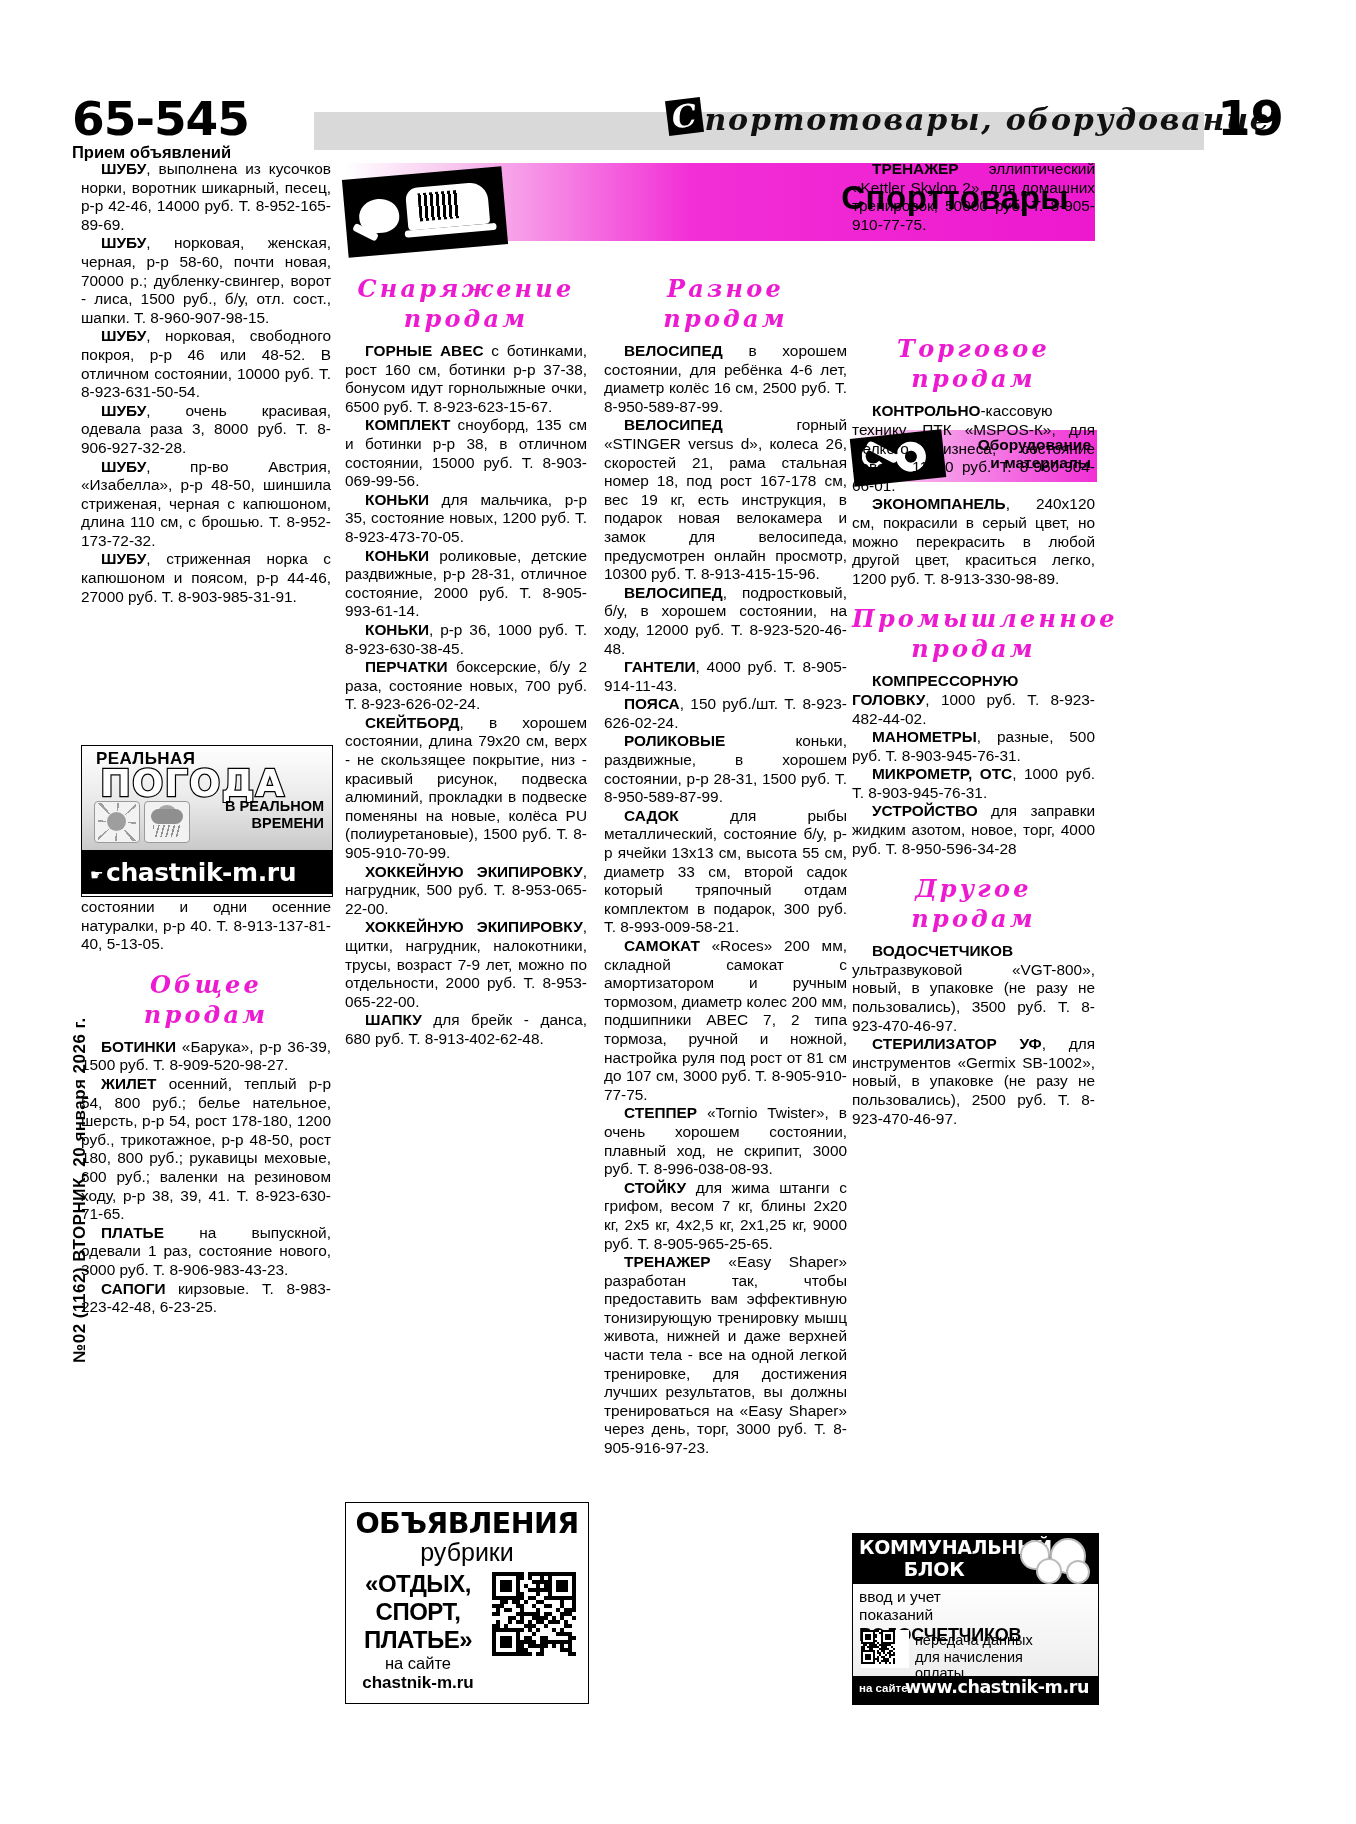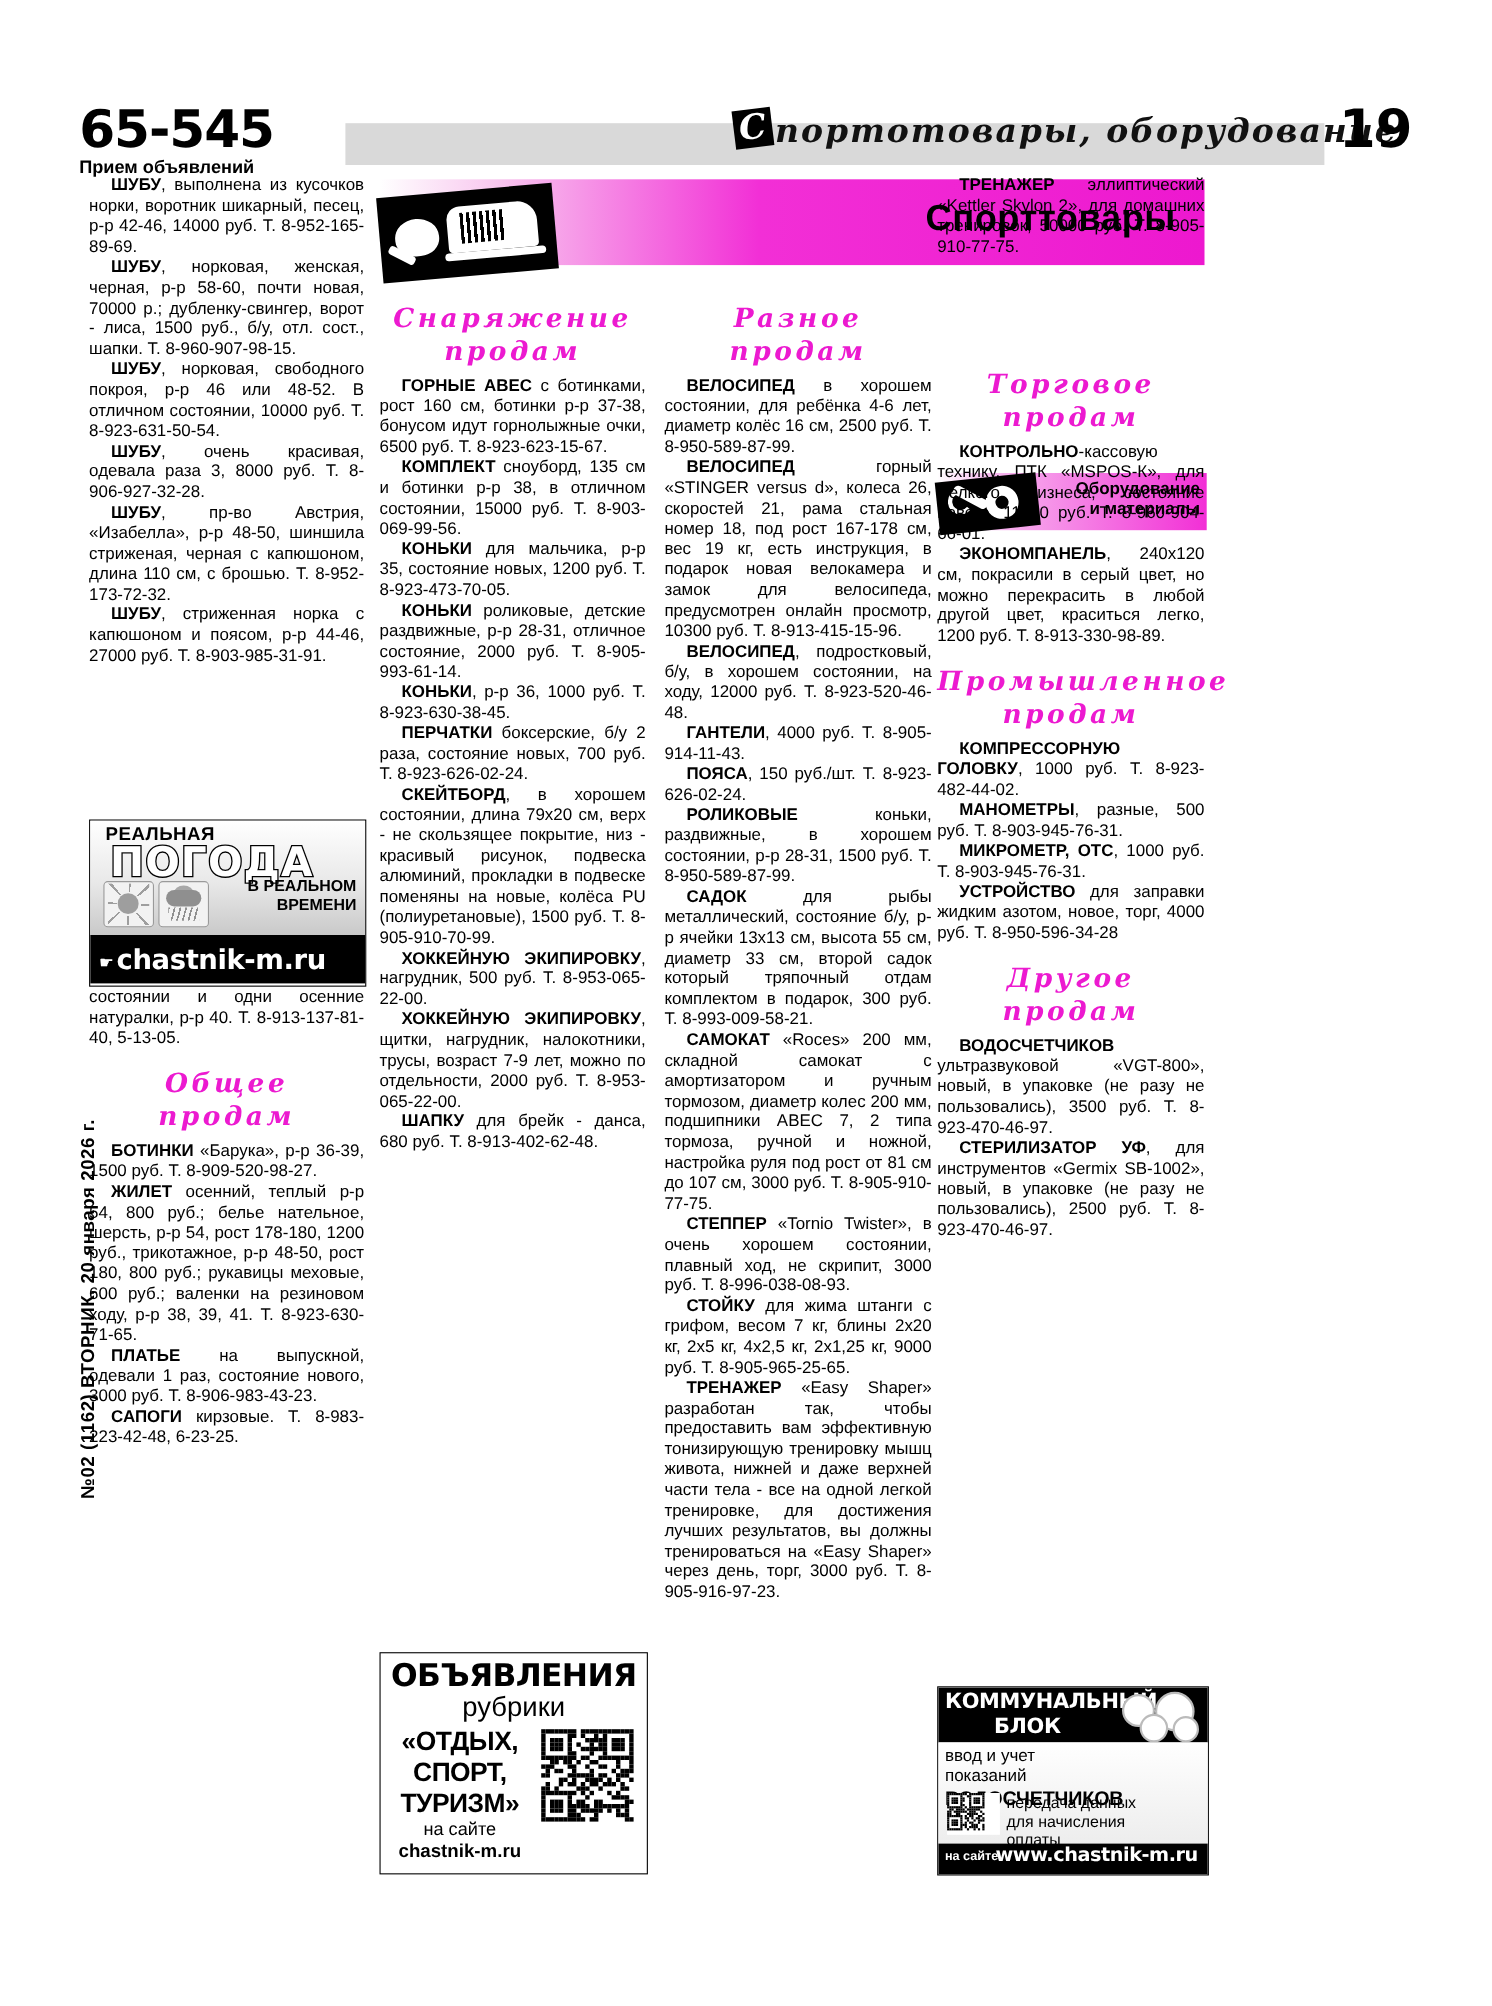--- a/index.html
+++ b/index.html
@@ -467,21 +467,21 @@
       </div>
   </div>
 
   <div class="obj-ad">
     <div class="obj-t1">ОБЪЯВЛЕНИЯ</div>
     <div class="obj-t2">рубрики</div>
     <div class="obj-body">
       <div class="obj-left">
         <div>«ОТДЫХ,</div>
         <div>СПОРТ,</div>
-        <div>ТУРИЗМ»</div>
+        <div>ПЛАТЬЕ»</div>
       </div>
       <div class="obj-sub">
         <div>на сайте</div>
         <div class="u">chastnik-m.ru</div>
       </div>
       <div class="qr" id="qr-obj" style="left:146px;top:6px;width:88px;height:88px;">
           <i class="m" style="left:0px;top:0px;width:4px;height:4px"></i>
           <i class="m" style="left:4px;top:0px;width:4px;height:4px"></i>
           <i class="m" style="left:8px;top:0px;width:4px;height:4px"></i>
           <i class="m" style="left:12px;top:0px;width:4px;height:4px"></i>

